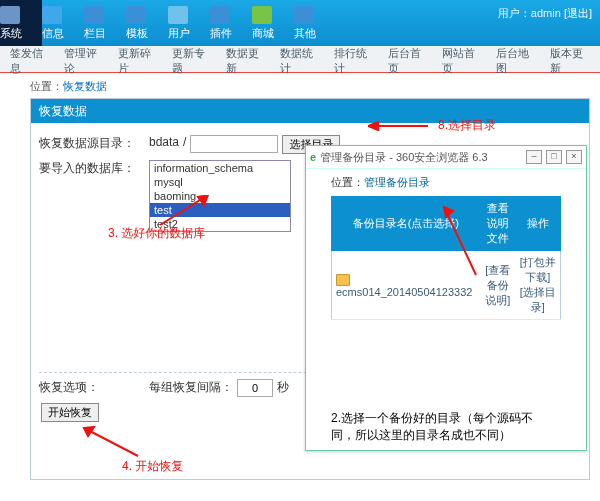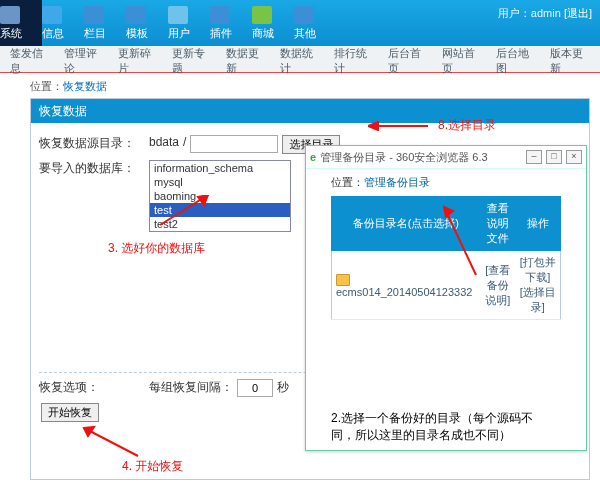--- a/index.html
+++ b/index.html
@@ -138,21 +138,21 @@
         </div>
       </div>
       <div class="row">
         <button class="btn" style="margin-left:2px">开始恢复</button>
       </div>
     </div>
   </div>
 </div>
 
 <div class="note" style="top:117px;left:438px">8.选择目录</div>
-<div class="note" style="top:240px;left:108px">3. 选好你的数据库</div>
+<div class="note" style="top:225px;left:108px">3. 选好你的数据库</div>
 <div class="note" style="top:458px;left:122px">4. 开始恢复</div>
 
 <svg class="arrow" style="top:121px;left:368px" width="70" height="10">
     <line x1="0" y1="5" x2="60" y2="5"></line>
     <polygon points="0,5 10,1 10,9"></polygon>
   </svg>
 <svg class="arrow" style="top:195px;left:156px" width="56" height="34">
     <line x1="52" y1="0" x2="4" y2="30"></line>
     <polygon points="52,0 42,2 48,10"></polygon>
   </svg>

